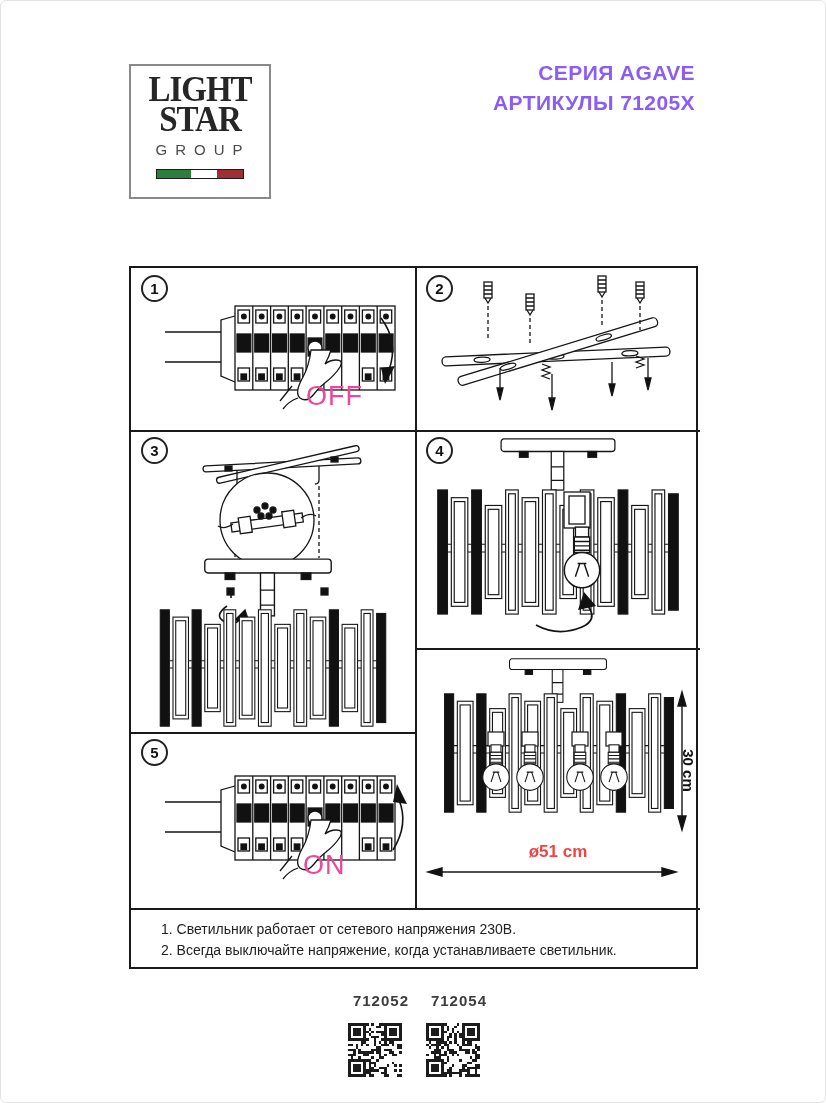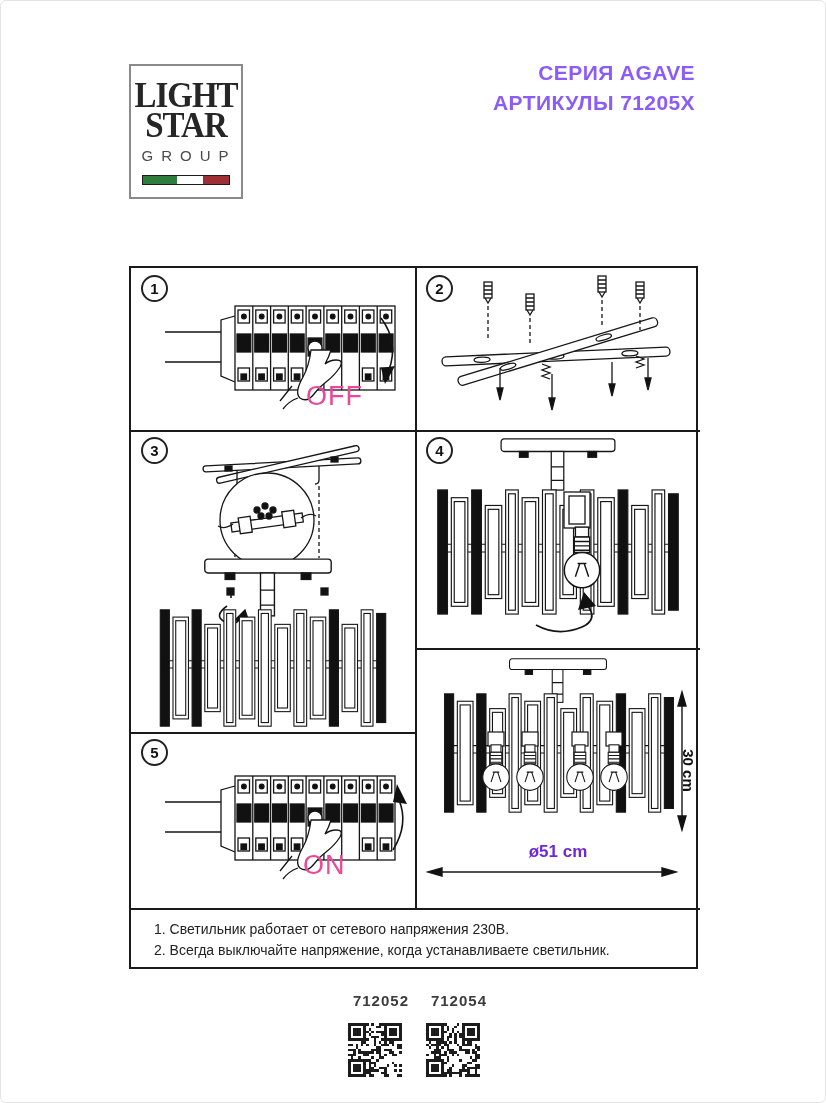--- a/index.html
+++ b/index.html
@@ -1,45 +1,45 @@
 <!DOCTYPE html>
 <html><head>
 <meta charset="utf-8">
 <style>
   html,body{margin:0;padding:0;background:#fff;}
   .page{position:relative;width:826px;height:1103px;background:#fff;
         font-family:"Liberation Sans",sans-serif;color:#1f1f1f;
         border:1px solid #e3e3e3;border-radius:6px;box-sizing:border-box;overflow:hidden;}
   
-  .logo-box{position:absolute;left:128px;top:63px;width:114px;height:135px;
-            border:2px solid #8a8a8a;box-sizing:border-box;text-align:center;padding-top:14px;}
+  .logo-box{position:absolute;left:128px;top:63px;width:142px;height:135px;
+            border:2px solid #8a8a8a;box-sizing:border-box;text-align:center;padding-top:8px;}
   .logo-word{font-family:"Liberation Serif",serif;font-weight:700;font-size:33px;
              line-height:30px;color:#262626;letter-spacing:-1px;transform:scaleY(1.1);}
   .logo-group{font-size:15px;letter-spacing:8px;color:#4a4a4a;margin-top:7px;margin-left:6px;}
   .logo-flag{width:88px;height:10px;margin:11px auto 0;border:1px solid #1c1c1c;
              display:flex;box-sizing:border-box;}
   .logo-flag span{height:100%;}
   .title-block{position:absolute;right:130px;text-align:right;font-weight:700;color:#8b5cf6;}
   .t-series{top:57px;font-size:21px;line-height:30px;letter-spacing:0.4px;}
   .t-instr{top:146px;font-size:22px;line-height:28px;letter-spacing:0.8px;}
   
   .grid{position:absolute;left:128px;top:265px;width:569px;height:703px;
         border:2px solid #1a1a1a;box-sizing:border-box;}
   .gline{position:absolute;background:#1a1a1a;}
   .cell{position:absolute;overflow:hidden;}
   .badge{position:absolute;left:10px;top:7px;width:27px;height:27px;border:2px solid #222;
          border-radius:50%;box-sizing:border-box;text-align:center;line-height:23px;
          font-size:15px;font-weight:600;color:#111;background:#fff;}
   .power-label{position:absolute;font-size:27px;font-weight:500;letter-spacing:1px;color:#ec4899;}
   .dim-dia{position:absolute;left:0;width:100%;text-align:center;top:194px;
-           font-size:17px;font-weight:700;color:#6d28d9;}
+           font-size:17px;font-weight:700;color:#ef4444;}
   .dim-h{position:absolute;left:242px;top:114px;width:60px;text-align:center;
          font-size:15px;font-weight:700;color:#111;transform:rotate(90deg);}
   .notes{position:absolute;left:0;top:640px;width:569px;height:63px;
-         font-size:14px;line-height:21px;color:#222;padding:11px 0 0 23px;box-sizing:border-box;}
+         font-size:14px;line-height:21px;color:#222;padding:11px 0 0 30px;box-sizing:border-box;}
   svg.draw{position:absolute;left:0;top:0;}
   
   .art-label{position:absolute;top:991px;width:68px;text-align:right;
              font-size:15px;font-weight:700;letter-spacing:1px;color:#3c3c3c;}
   .qr{position:absolute;top:1022px;width:54px;height:54px;}
   .qr svg{width:100%;height:100%;}
 </style>
 </head>
 <body>
 

